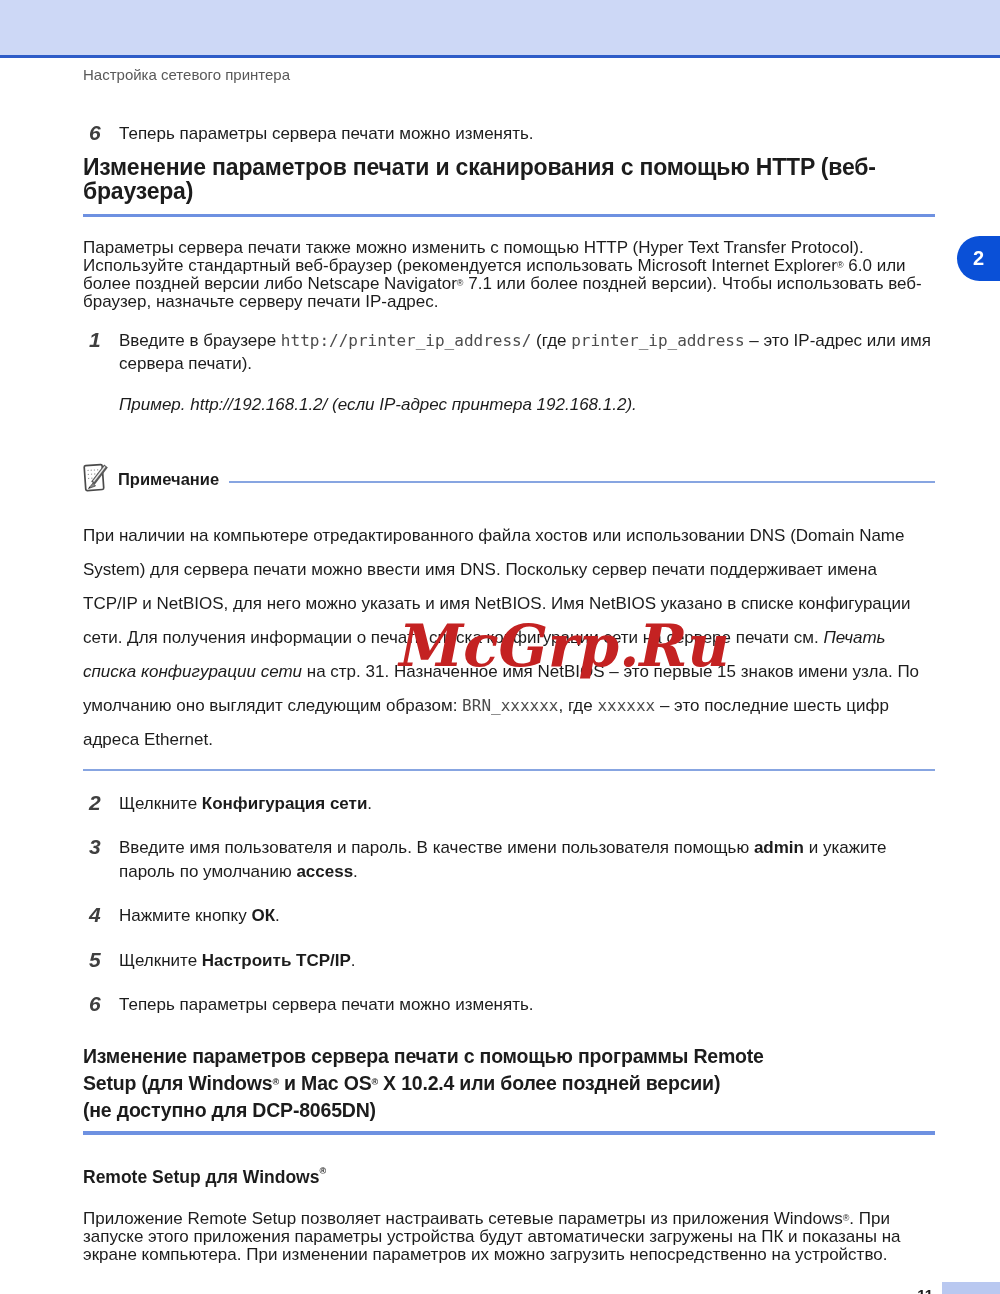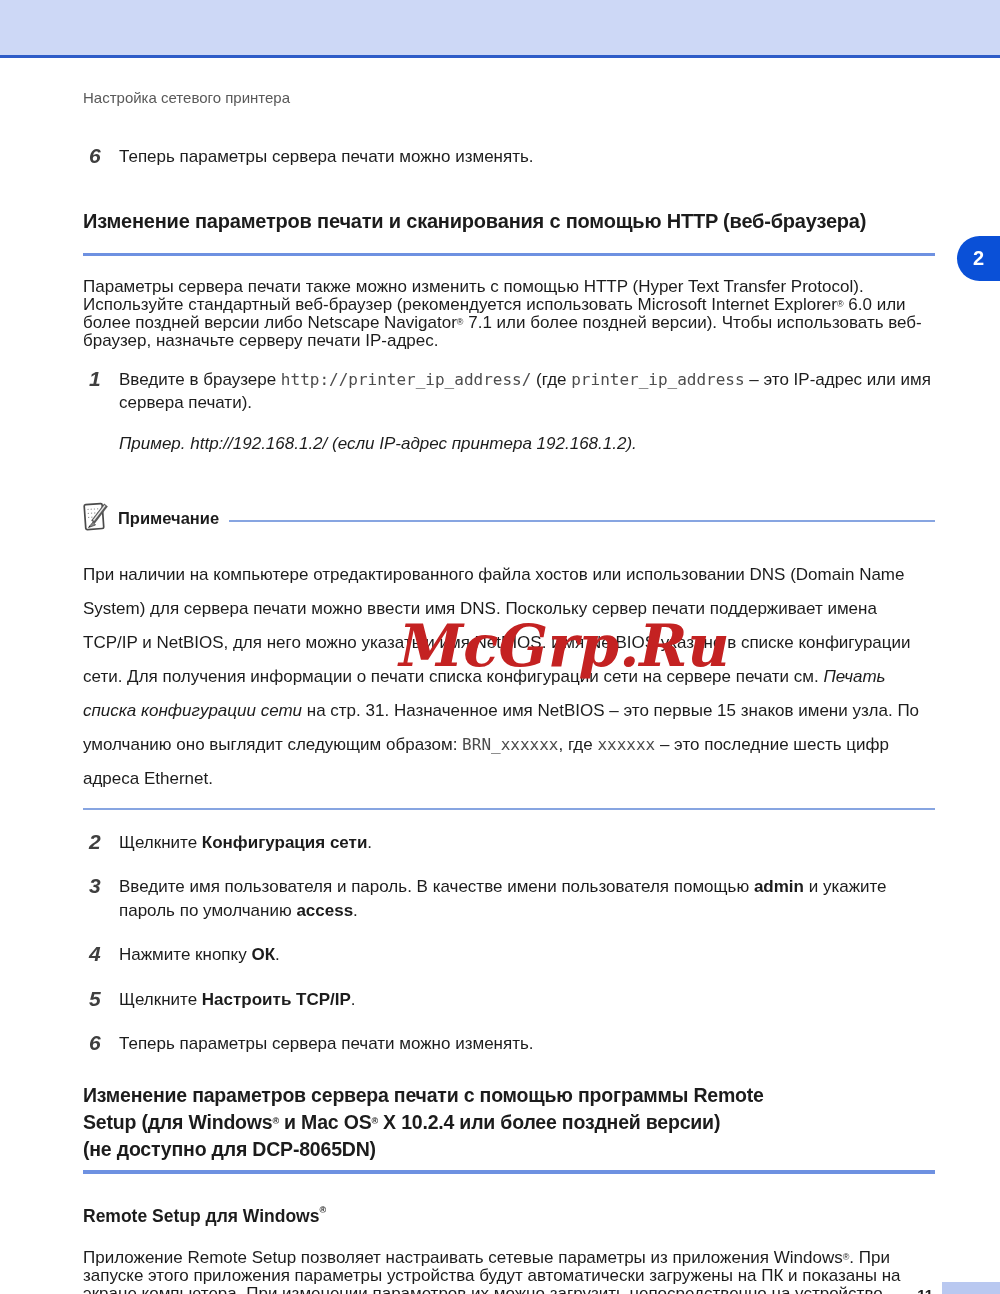--- a/index.html
+++ b/index.html
@@ -6,31 +6,31 @@
   html,body { width:1000px; height:1294px; }
   body {
     font-family:"Liberation Sans", sans-serif;
     color:var(--text,#1c1c1c);
     background:#fff;
     position:relative;
     overflow:hidden;
   }
   .band { height:58px; background:var(--band,#cdd8f6); border-bottom:3px solid var(--band_line,#2e5cc8); }
   .content { margin:0 65px 0 83px; }
-  .running-head { padding-top:31px; font-size:15px; color:var(--muted,#595959); }
+  .running-head { padding-top:8px; font-size:15px; color:var(--muted,#595959); }
   .step { display:flex; align-items:flex-start; }
   .step .num {
     flex:0 0 30px; font-style:italic; font-weight:bold; font-size:21px;
     color:var(--step_num,#3f3f3f); line-height:24px; margin-left:6px;
   }
   .step .stext { font-size:17px; line-height:23.5px; padding-top:1px; }
   .step-top { margin-top:38px; }
   .h1 {
-    font-size:20px; line-height:24px; font-weight:bold; margin-top:40px;
-    padding-bottom:20px; border-bottom:3px solid var(--underline,#6e91e1);
+    font-size:23px; line-height:24px; font-weight:bold; margin-top:9px;
+    padding-bottom:11px; border-bottom:3px solid var(--underline,#6e91e1);
     letter-spacing:-0.2px;
   }
   .para { font-size:17px; line-height:18px; margin-top:22px; }
   .step-first { margin-top:17px; }
   .example { font-size:17px; margin-top:19px; padding-left:36px;font-style:italic; }
   .note { margin-top:14px; }
   .note-head { display:flex; align-items:center;margin-top:47px; }
   .note-icon { flex:0 0 auto; margin-right:8px; }
   .note-title { font-weight:bold; font-size:16.5px; }
   .note-rule { flex:1; height:2px; background:var(--note_line,#87a5e1); margin-left:10px; margin-top:5px; }

